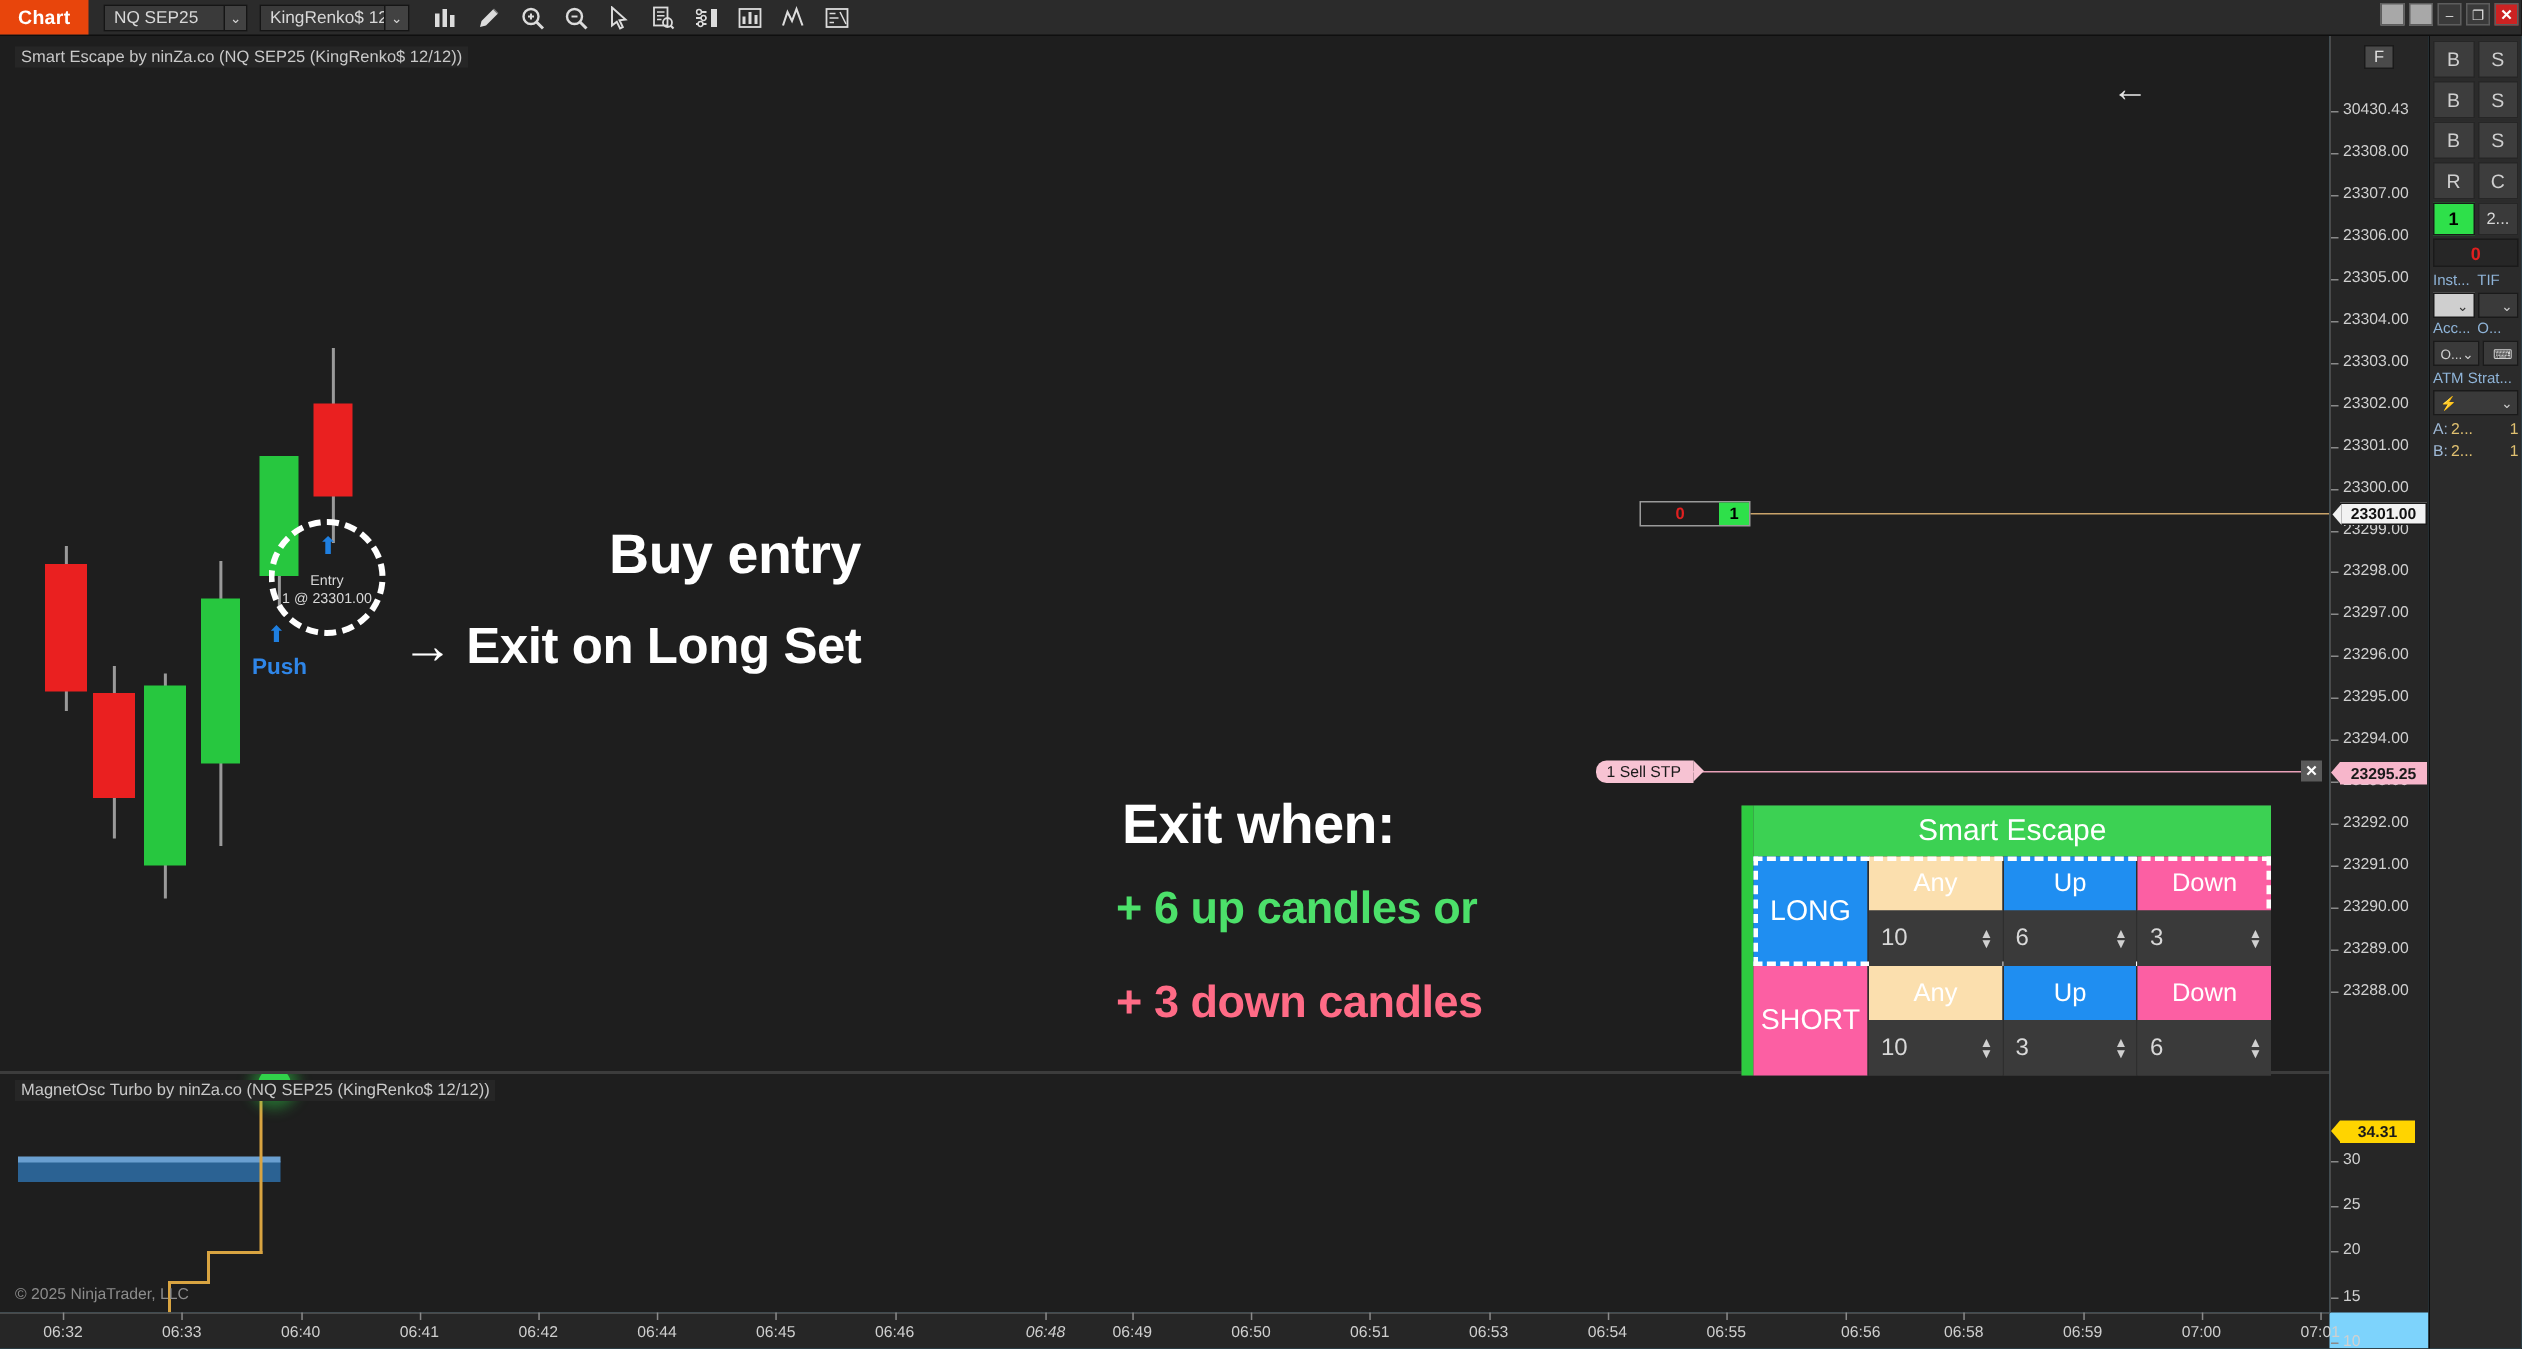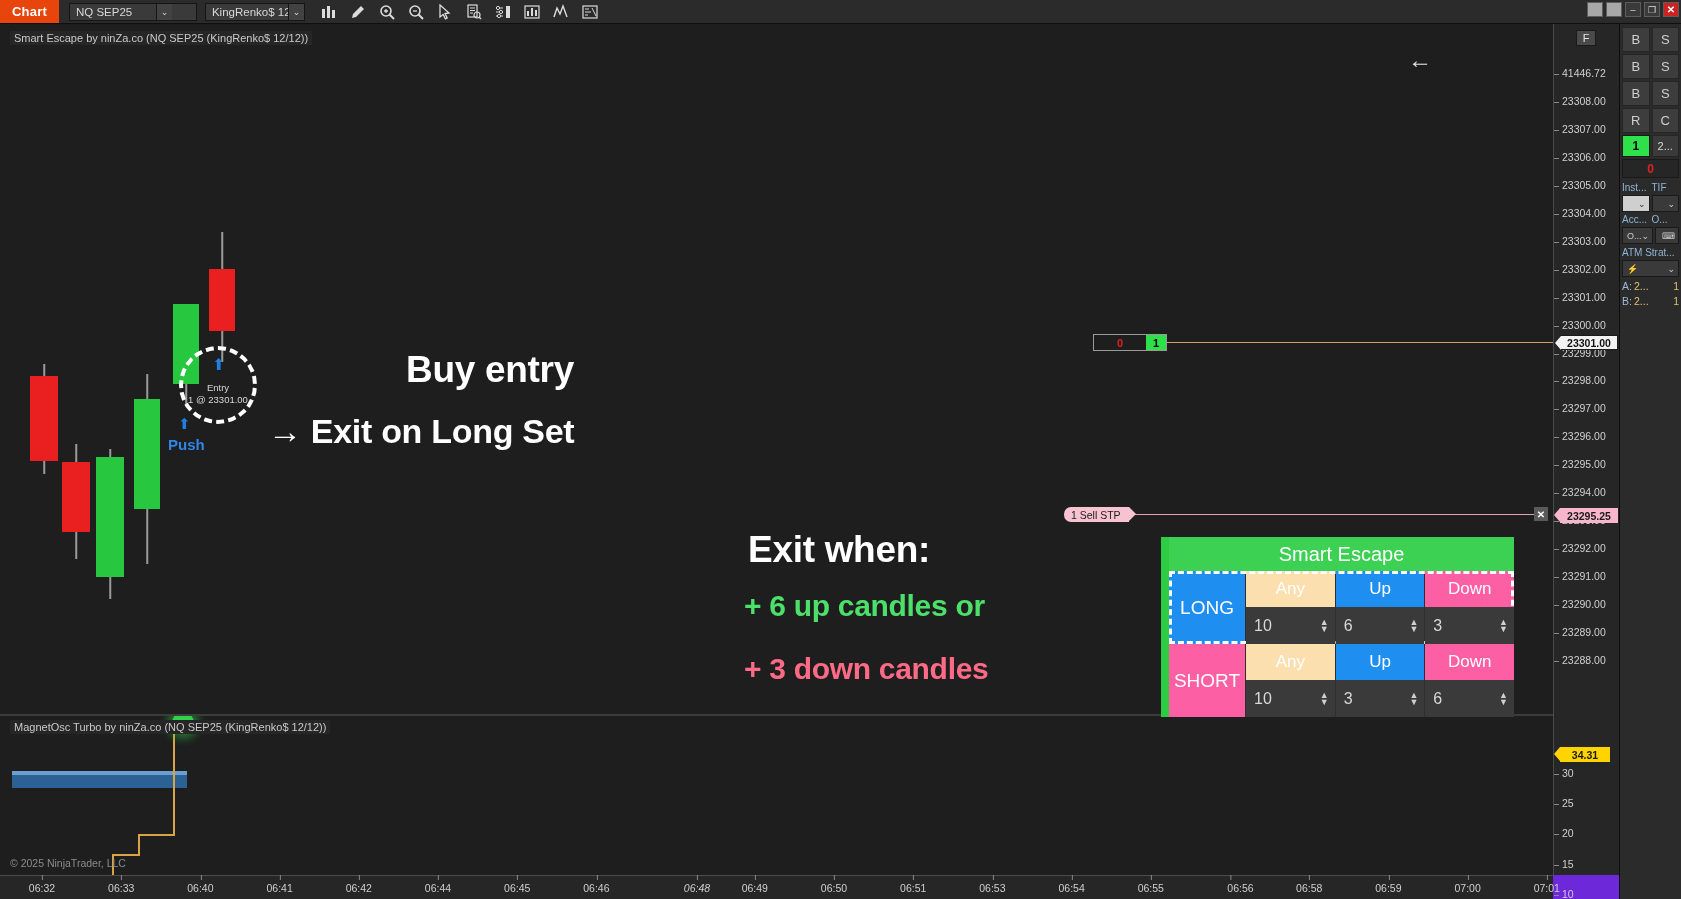--- a/index.html
+++ b/index.html
@@ -26,35 +26,35 @@
   .combo {
     background: #3a3a3a; border: 1px solid #151515; height: 18px; margin-top: 3px;
     display: flex; align-items: center; color: #d8d8d8; font-size: 11.5px;
   }
   .combo .cval { padding: 0 6px; white-space: nowrap; overflow: hidden; }
   .combo .carrow {
     width: 16px; height: 100%; border-left: 1px solid #151515;
     display: flex; align-items: center; justify-content: center;
     background: #424242; color: #d8d8d8; font-size: 9px;
   }
-  .combo-a { width: 128px; }
+  .combo-a { width: 96px; }
   .combo-a .cval { width: 86px; }
   .combo-b { width: 100px; margin-left: 8px; }
   .combo-b .cval { width: 82px; }
   .tools { display: flex; align-items: center; margin-left: 14px; gap: 9px; }
   .tool { width: 20px; height: 20px; display: flex; align-items: center; justify-content: center; }
   .tool svg { display: block; }
   .winbtns { position: absolute; right: 2px; top: 2px; display: flex; gap: 3px; align-items: center; }
   .wb { width: 16px; height: 15px; background: #a8a8a8; border: 1px solid #5d5d5d; }
   .wb.dark { background: #3a3a3a; color: #e0e0e0; font-size: 9px; display:flex; align-items:center; justify-content:center; }
   .wb.close { background: #cc2222; color: #fff; font-size: 10px; font-weight: 700;
               display:flex; align-items:center; justify-content:center; }
 
   
-  .chart-wrap { position: absolute; left: 0; top: 24px; width: 1681px; height: 875px; background: #6d28d9; }
+  .chart-wrap { position: absolute; left: 0; top: 24px; width: 1681px; height: 875px; background: #7dd3fc; }
   .price-pane { position: absolute; left: 0; top: 0; width: 1553px; height: 690px; background: #1e1e1e; overflow: hidden; }
   .pane-title {
     position: absolute; left: 10px; top: 7px; font-size: 11px; color: #c9c9c9;
     background: #262626; padding: 1px 4px; white-space: nowrap; z-index: 6;
   }
   .divider { position: absolute; left: 0; top: 690px; width: 1553px; height: 2px; background: #3c3c3c; }
   .osc-pane { position: absolute; left: 0; top: 692px; width: 1553px; height: 159px; background: #1e1e1e; overflow: hidden; }
   .osc-title {
     position: absolute; left: 10px; top: 4px; font-size: 11px; color: #c9c9c9;
     background: #262626; padding: 1px 4px; white-space: nowrap; z-index: 6;
@@ -383,21 +383,21 @@
       <div class="osc-line" style="left:112px; top:138px; width:2px; height:32px;"></div>
       <div class="osc-dot" style="left:172px; top:-4px; width:22px; height:22px;"></div>
       <div class="copyright">© 2025 NinjaTrader, LLC</div>
     </div>
 
     <div class="price-axis">
       <div style="position:absolute; left:22px; top:6px; width:20px; height:16px; background:#4a4a4a; border:1px solid #1a1a1a; color:#e0e0e0; font-size:11px; display:flex; align-items:center; justify-content:center;">F</div>
       <div id="price-ticks">
           <div class="pt" style="top: 50px;">
             <i class="tick"></i>
-            <span>41446.72</span>
+            <span>30430.43</span>
           </div>
           <div class="pt" style="top: 77.95px;">
             <i class="tick"></i>
             <span>23308.00</span>
           </div>
           <div class="pt" style="top: 105.9px;">
             <i class="tick"></i>
             <span>23307.00</span>
           </div>
           <div class="pt" style="top: 133.85px;">

